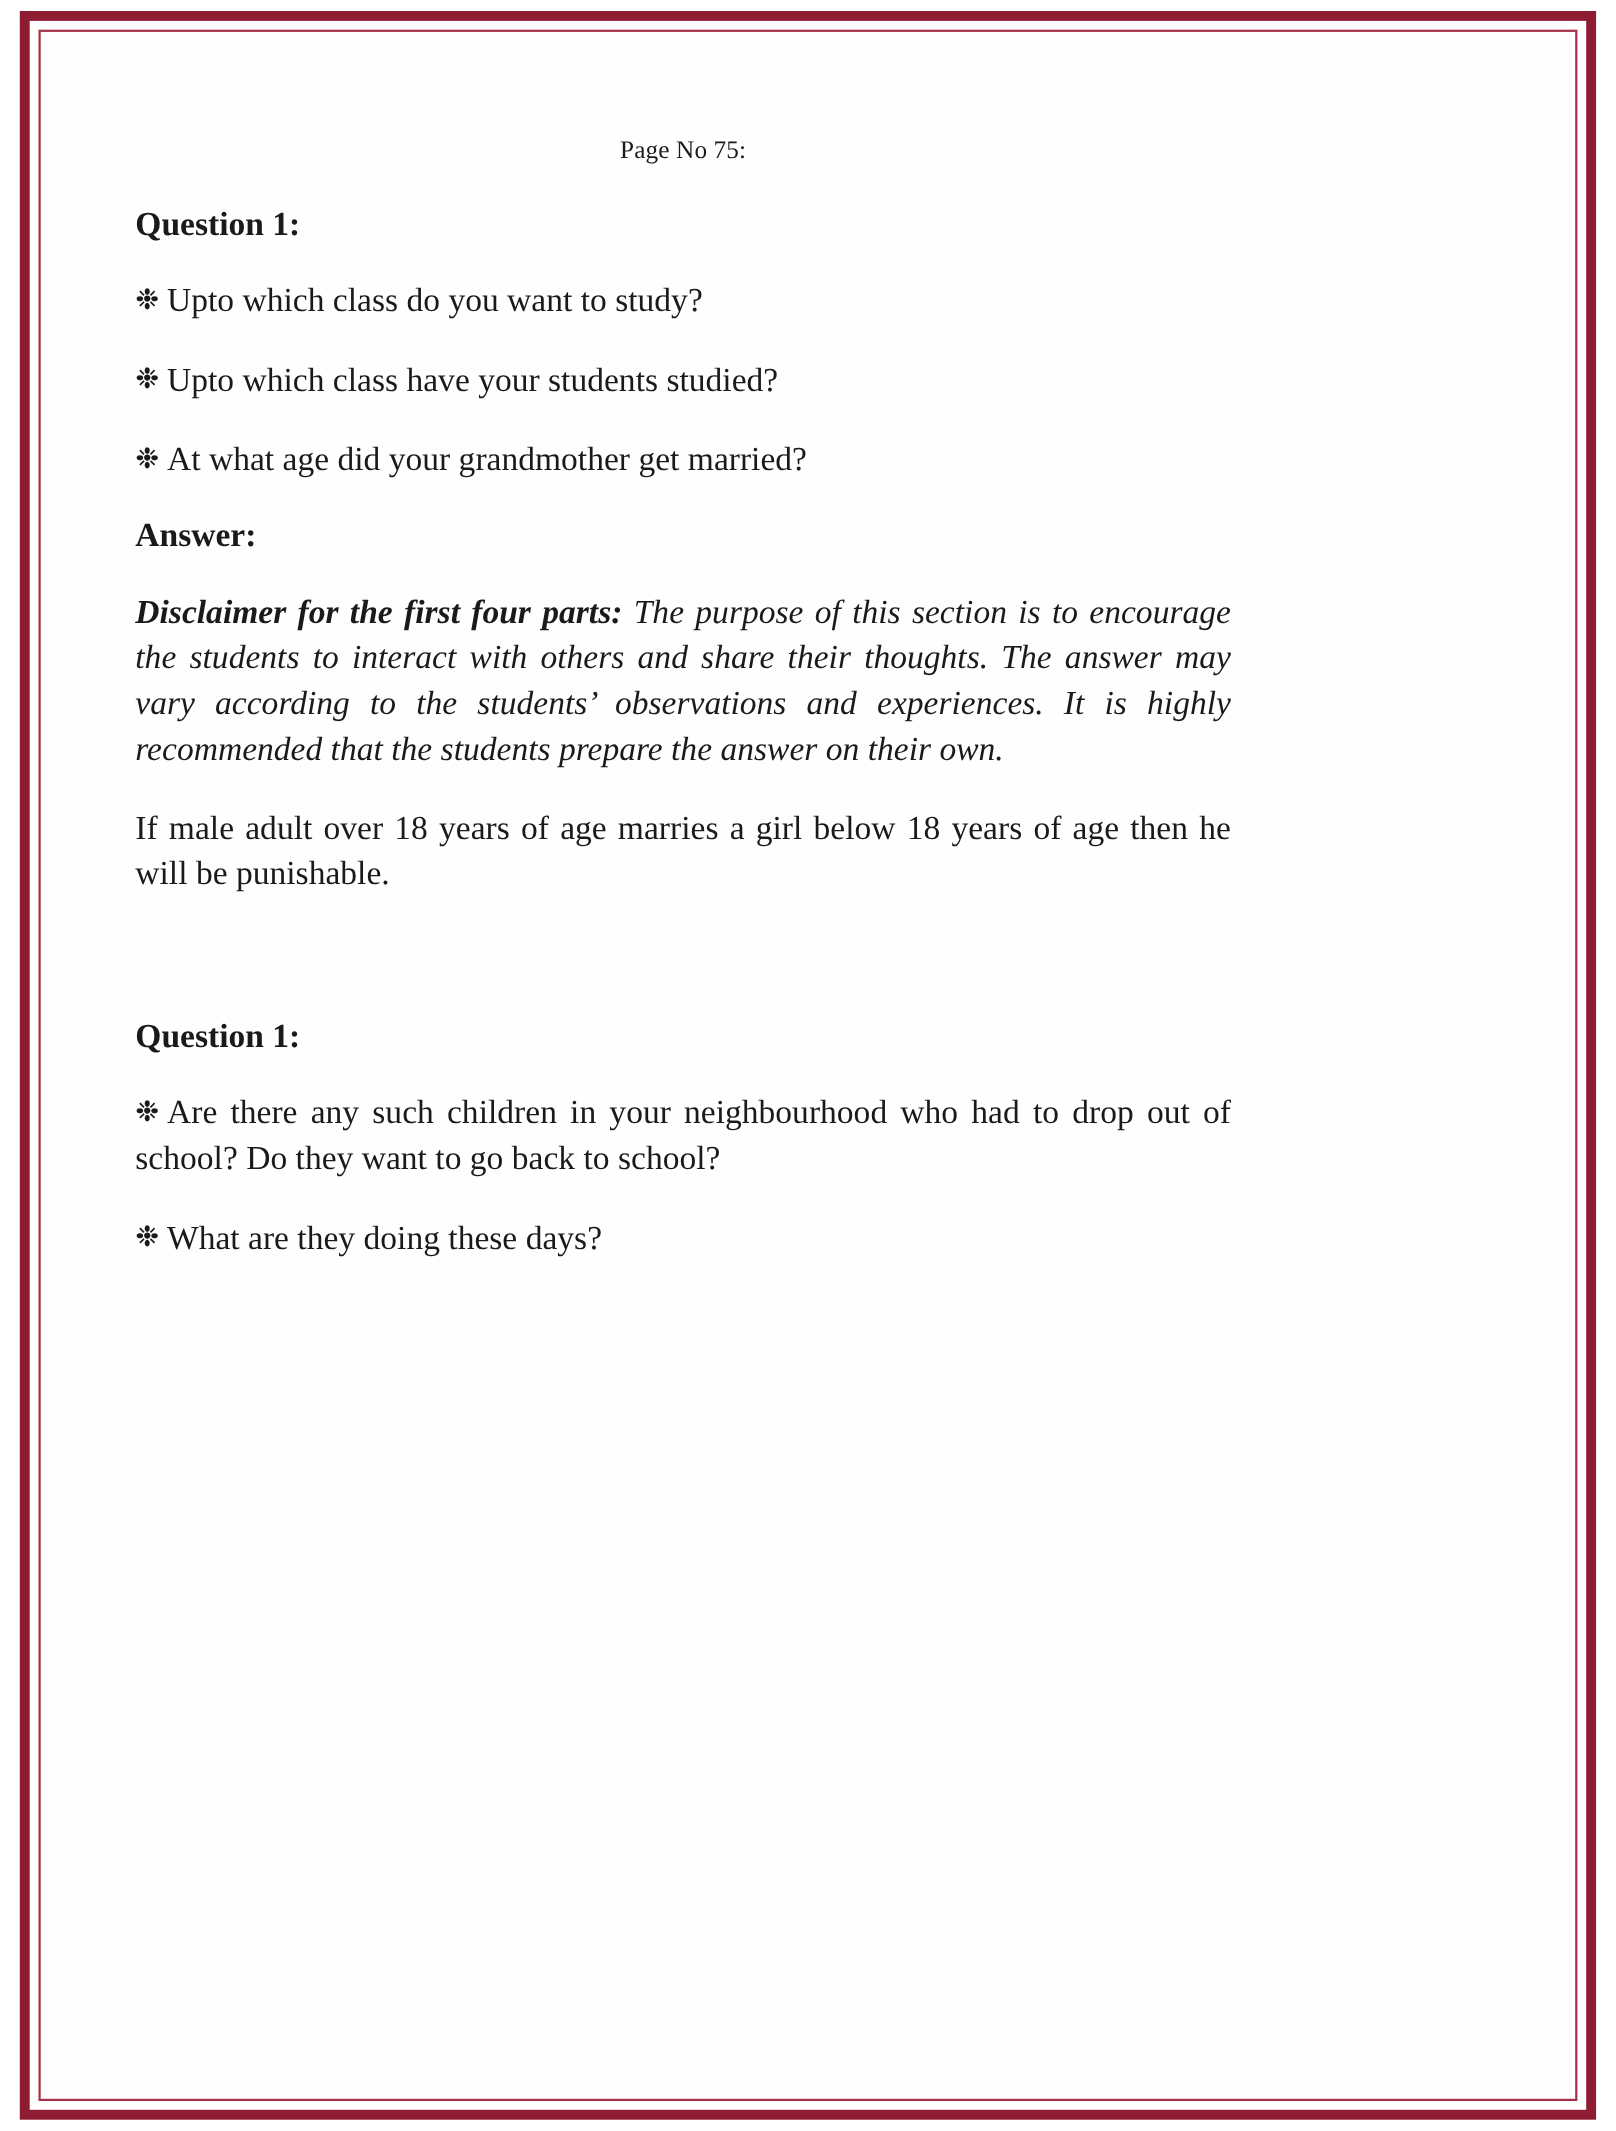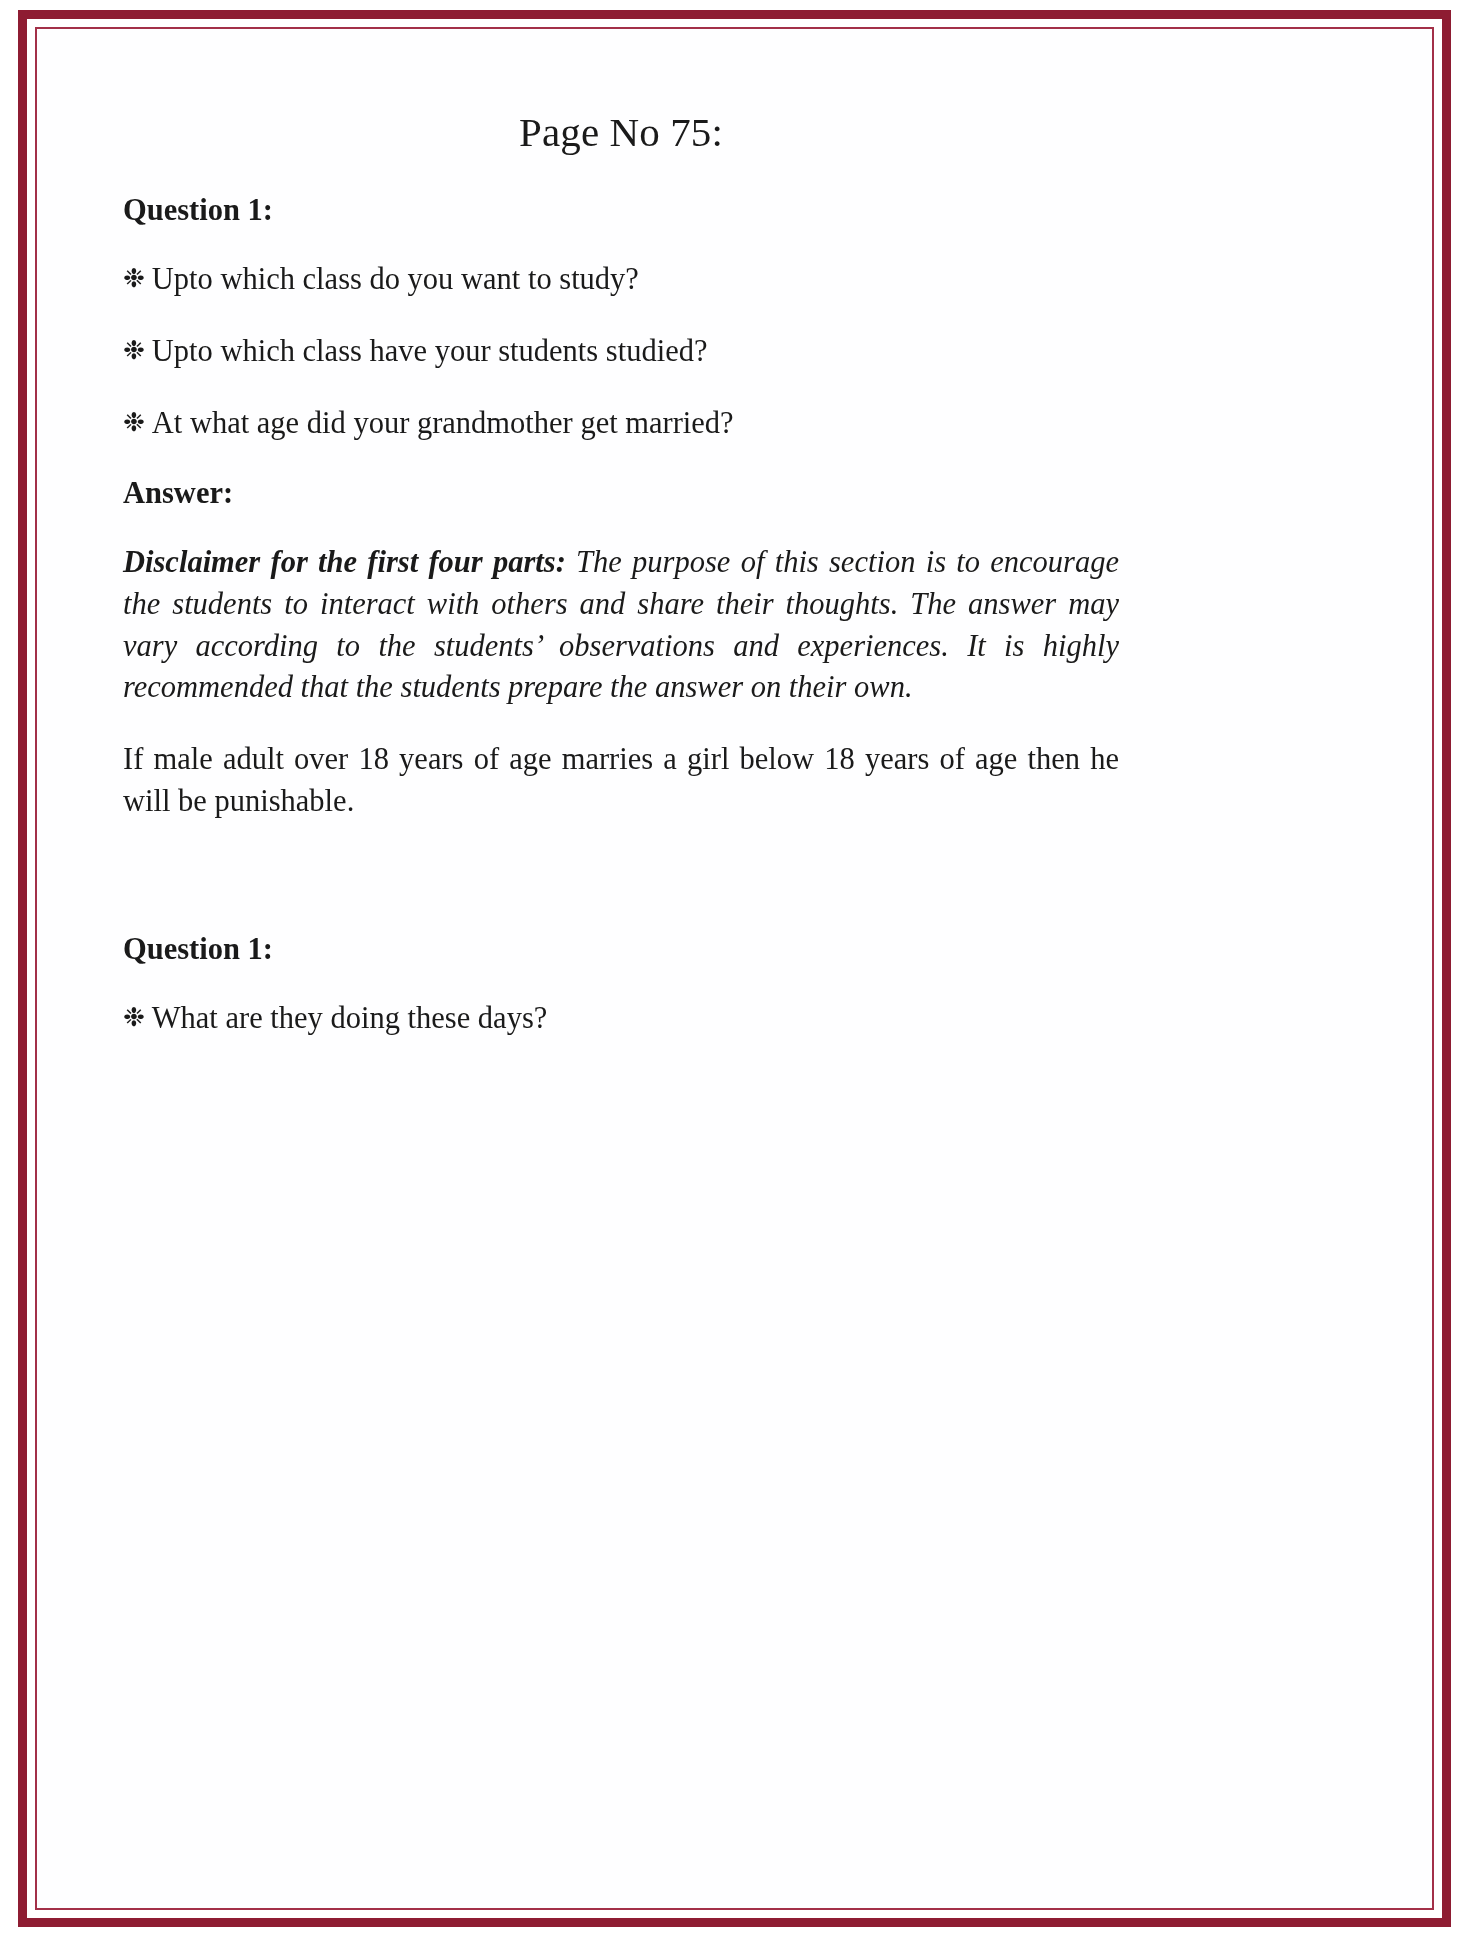--- a/index.html
+++ b/index.html
@@ -43,24 +43,24 @@
   .content {
     position: absolute;
     left: 96px;
     top: 88px;
     width: 996px;
     box-sizing: border-box;
   }
 
   .page-heading {
     text-align: center;
-    font-size: 41px;
+    font-size: 23px;
     line-height: 1.25;
     font-weight: 400;
-    margin: 0 0 34px 0;
+    margin: 16px 0 34px 0;
     letter-spacing: 0.1px;
   }
   .page-heading.bold { font-weight: 700; }
 
   .section-title {
     font-size: 30.5px;
     font-weight: 700;
     margin: 0 0 30px 0;
     line-height: 1.22;
   }
@@ -135,20 +135,23 @@
 
     </div>
 
     <div class="spacer-lg"></div>
 
     <div>
 
 
       <div class="section-title">Question 1:</div>
 
+      <p class="para">
+        <span class="bullet-glyph">❉</span><span>Are there any such children in your neighbourhood who had to drop out of school? Do they want to go back to school?</span>
+      </p>
 
       <p class="para">
         <span class="bullet-glyph">❉</span><span>What are they doing these days?</span>
       </p>
 
     </div>
 
   </div>
 </div>
 

